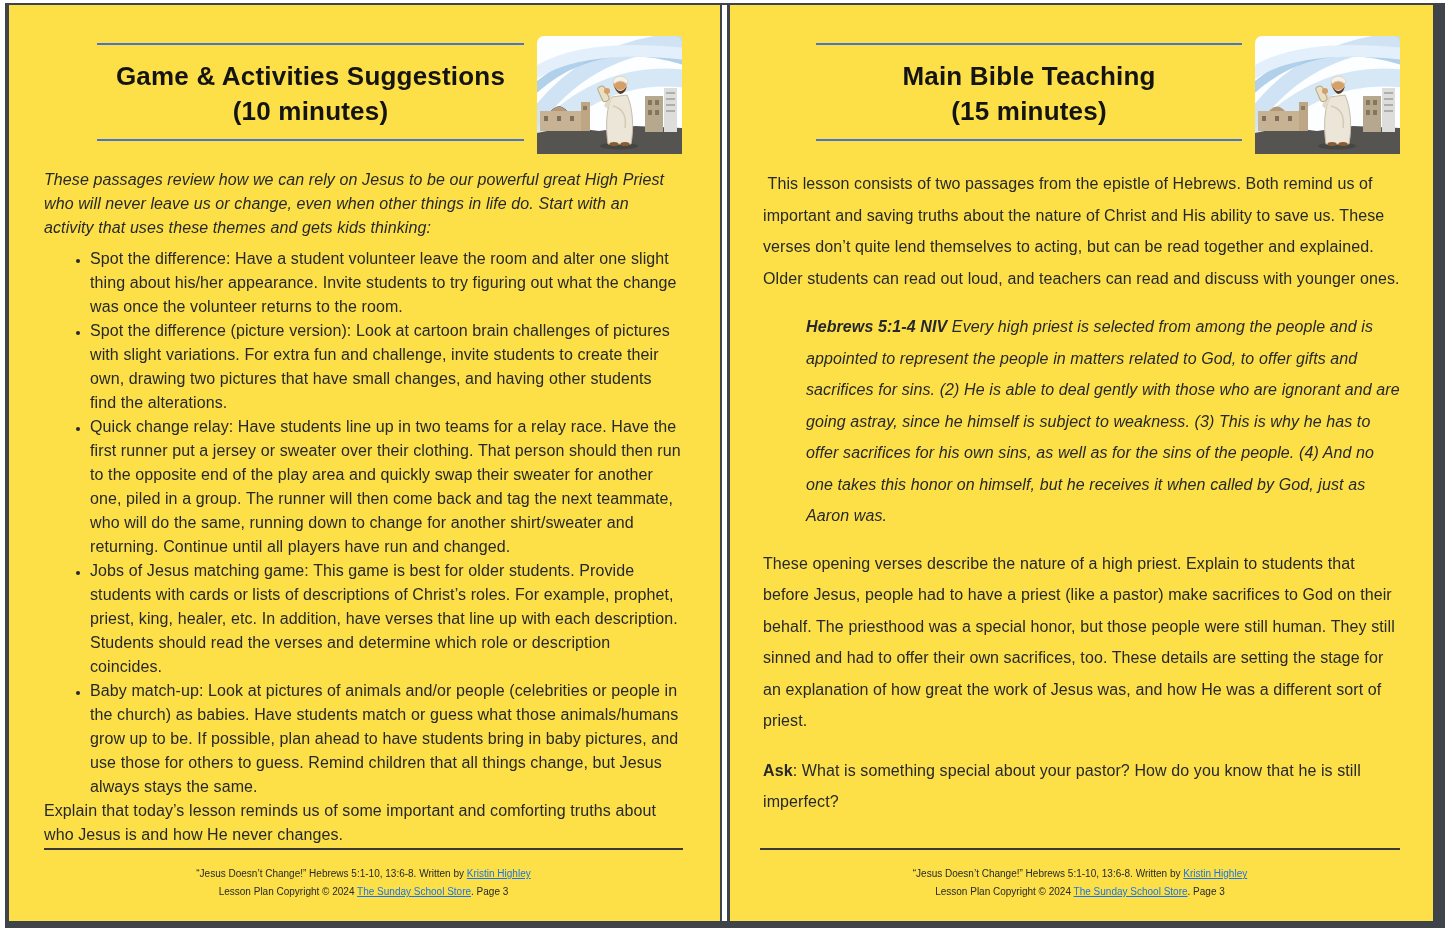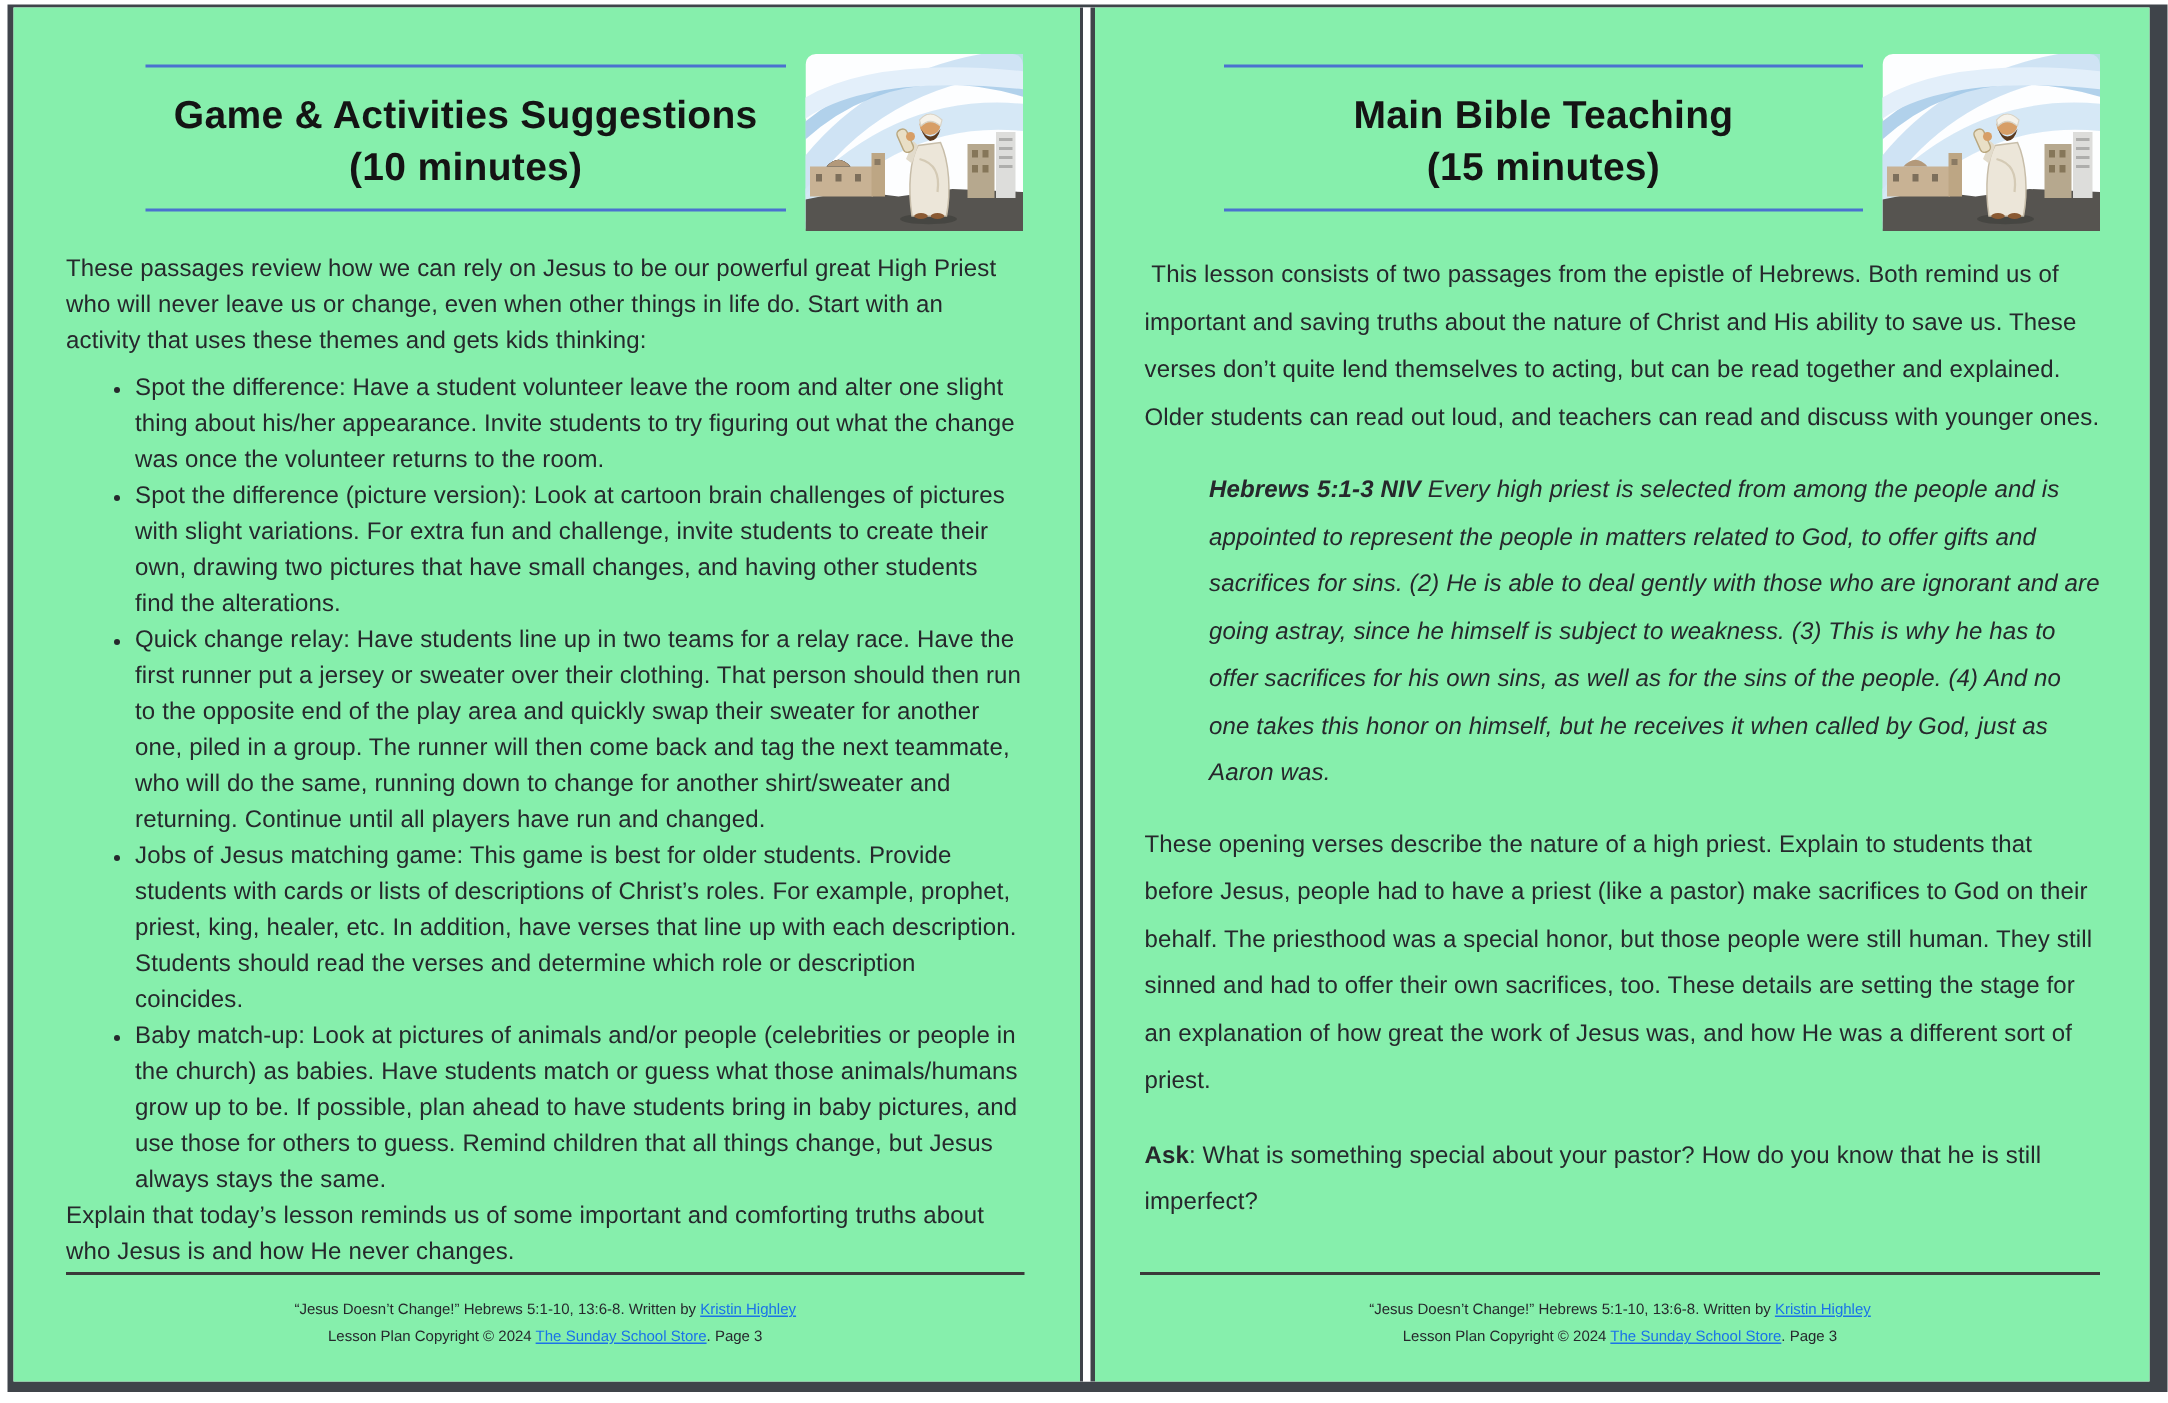--- a/index.html
+++ b/index.html
@@ -3,40 +3,40 @@
 <meta charset="utf-8">
 <style>
   html,body{margin:0;padding:0;width:1445px;height:935px;overflow:hidden;background:#ffffff;}
   body{font-family:"Liberation Sans","DejaVu Sans",sans-serif;color:#26282c;-webkit-font-smoothing:antialiased;}
   .frame{
     position:absolute;top:3px;left:5px;width:1424px;height:916px;
     border-top:2px solid #3f444a;border-left:4px solid #3f444a;
     border-right:12px solid #3f444a;border-bottom:7px solid #3f444a;
     display:flex;background:#ffffff;
   }
-  .page{position:relative;background:#86efac;box-sizing:border-box;}
+  .page{position:relative;background:#fde047;box-sizing:border-box;}
   .page-left{width:711px;padding:38px 38px 0 35px;}
   .gutter{width:5px;background:#fff;border-left:2px solid #3f444a;border-right:3px solid #3f444a;flex:none;}
   .page-right{flex:1;padding:38px 33px 0 33px;}
 
   .page-header{display:flex;align-items:flex-start;}
   .title-wrap{
     flex:1;margin-left:53px;margin-right:13px;
     border-top:2px solid #4a72cf;border-bottom:2px solid #4a72cf;
     padding:14px 0 10px;text-align:center;
   }
   .page-title{margin:0;font-size:26px;line-height:35px;font-weight:bold;color:#141414;letter-spacing:.2px;}
   .page-title span{display:block;}
   .illust{width:145px;height:118px;flex:none;margin-top:-7px;}
 
   .body-text{font-size:16px;letter-spacing:.1px;}
   .lh-s{line-height:24px;}
   .lh-d{line-height:31.5px;}
   p{margin:0;}
-  .intro1{margin:14px 0 7px;}
+  .intro1{margin:14px 0 7px;font-style:italic;}
   .bullets{margin:0;padding:0 0 0 46px;}
   .bullets li{line-height:24px;}
   .bullets li::marker{font-size:12px;}
   .outro1{margin-top:0;}
   .lead2{margin:14px 0 0;white-space:pre-wrap;}
   .scripture{margin:17px 0 15px 43px;font-style:italic;line-height:31.5px;font-size:16px;letter-spacing:.1px;}
   .scripture .ref{font-weight:bold;}
   .para2{margin:16px 0 0;}
   .ask-line{margin:18px 0 0;}
   .ask-line b{font-weight:bold;}
@@ -162,21 +162,21 @@
         <path d="M76,44 Q83,36 91,44 L90,48 Q83,42 77,48 Z" fill="#f5f2ea" stroke="#d8d3c6" stroke-width=".8"></path>
         <path d="M77,50 Q83,60 90,50 Q88,58 83,58 Q79,56 77,50 Z" fill="#5b3a1e"></path>
         <ellipse cx="77" cy="108" rx="4.5" ry="2" fill="#8a5a33"></ellipse>
         <ellipse cx="88" cy="108" rx="4.5" ry="2" fill="#8a5a33"></ellipse>
       </svg>
     </header>
 
     <p class="body-text lh-d lead2"> This lesson consists of two passages from the epistle of Hebrews. Both remind us of important and saving truths about the nature of Christ and His ability to save us. These verses don’t quite lend themselves to acting, but can be read together and explained. Older students can read out loud, and teachers can read and discuss with younger ones.</p>
 
     <div class="scripture">
-      <b class="ref">Hebrews 5:1-3 NIV</b>
+      <b class="ref">Hebrews 5:1-4 NIV</b>
       <span>Every high priest is selected from among the people and is appointed to represent the people in matters related to God, to offer gifts and sacrifices for sins. (2) He is able to deal gently with those who are ignorant and are going astray, since he himself is subject to weakness. (3) This is why he has to offer sacrifices for his own sins, as well as for the sins of the people. (4) And no one takes this honor on himself, but he receives it when called by God, just as Aaron was.</span>
     </div>
 
     <p class="body-text lh-d para2">These opening verses describe the nature of a high priest. Explain to students that before Jesus, people had to have a priest (like a pastor) make sacrifices to God on their behalf. The priesthood was a special honor, but those people were still human. They still sinned and had to offer their own sacrifices, too. These details are setting the stage for an explanation of how great the work of Jesus was, and how He was a different sort of priest.</p>
 
     <p class="body-text lh-d ask-line"><b>Ask</b><span>: What is something special about your pastor? How do you know that he is still imperfect?</span></p>
 
 
     <footer class="page-footer">
       <div class="footer-rule"></div>

